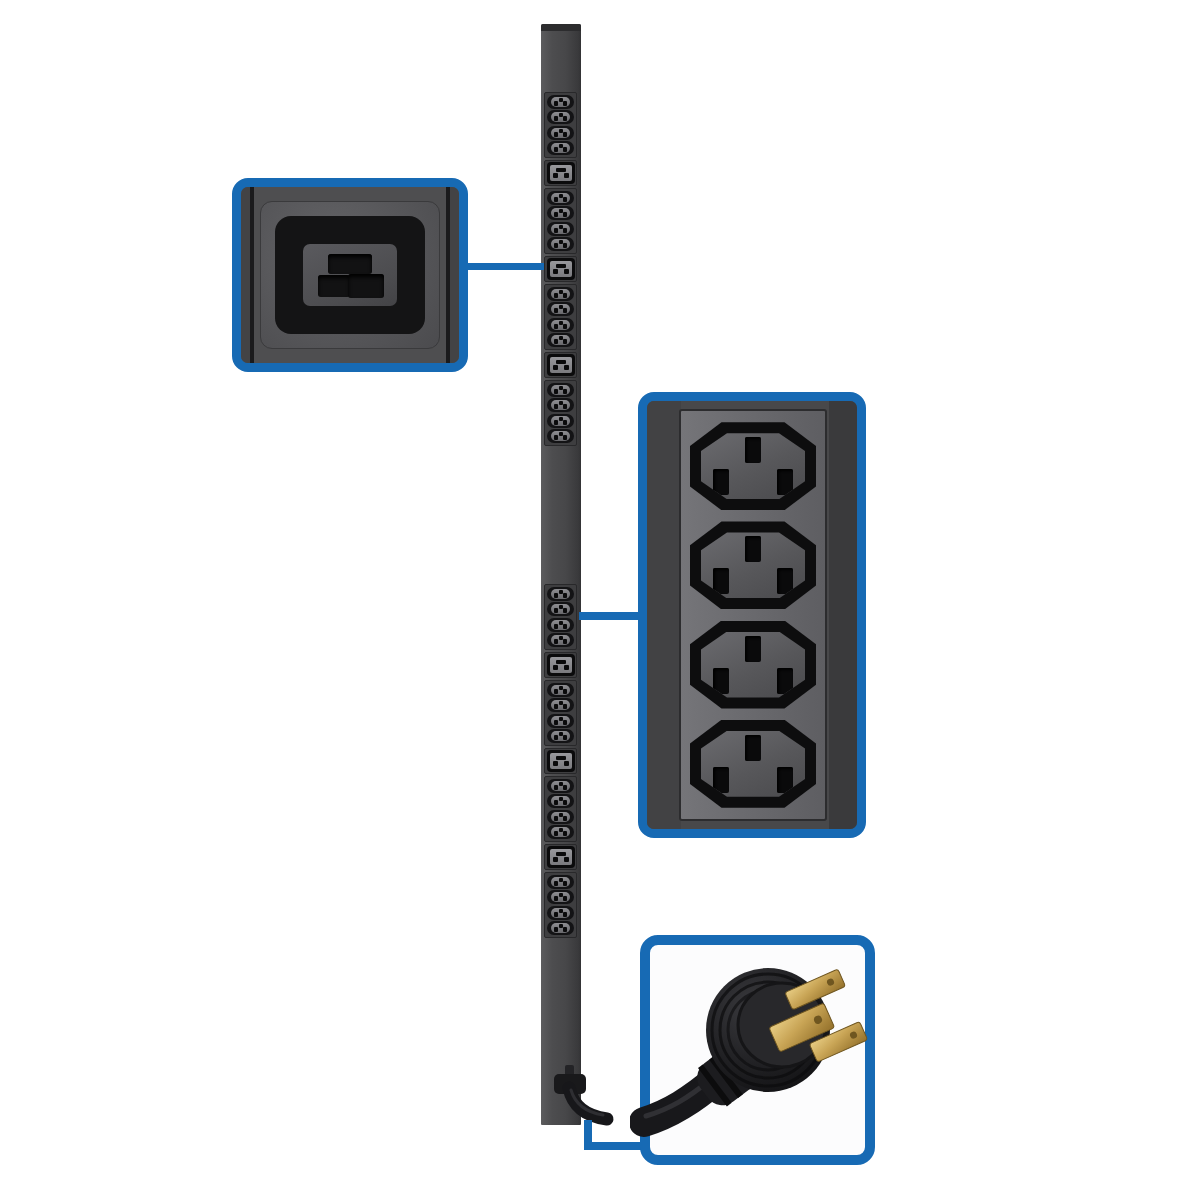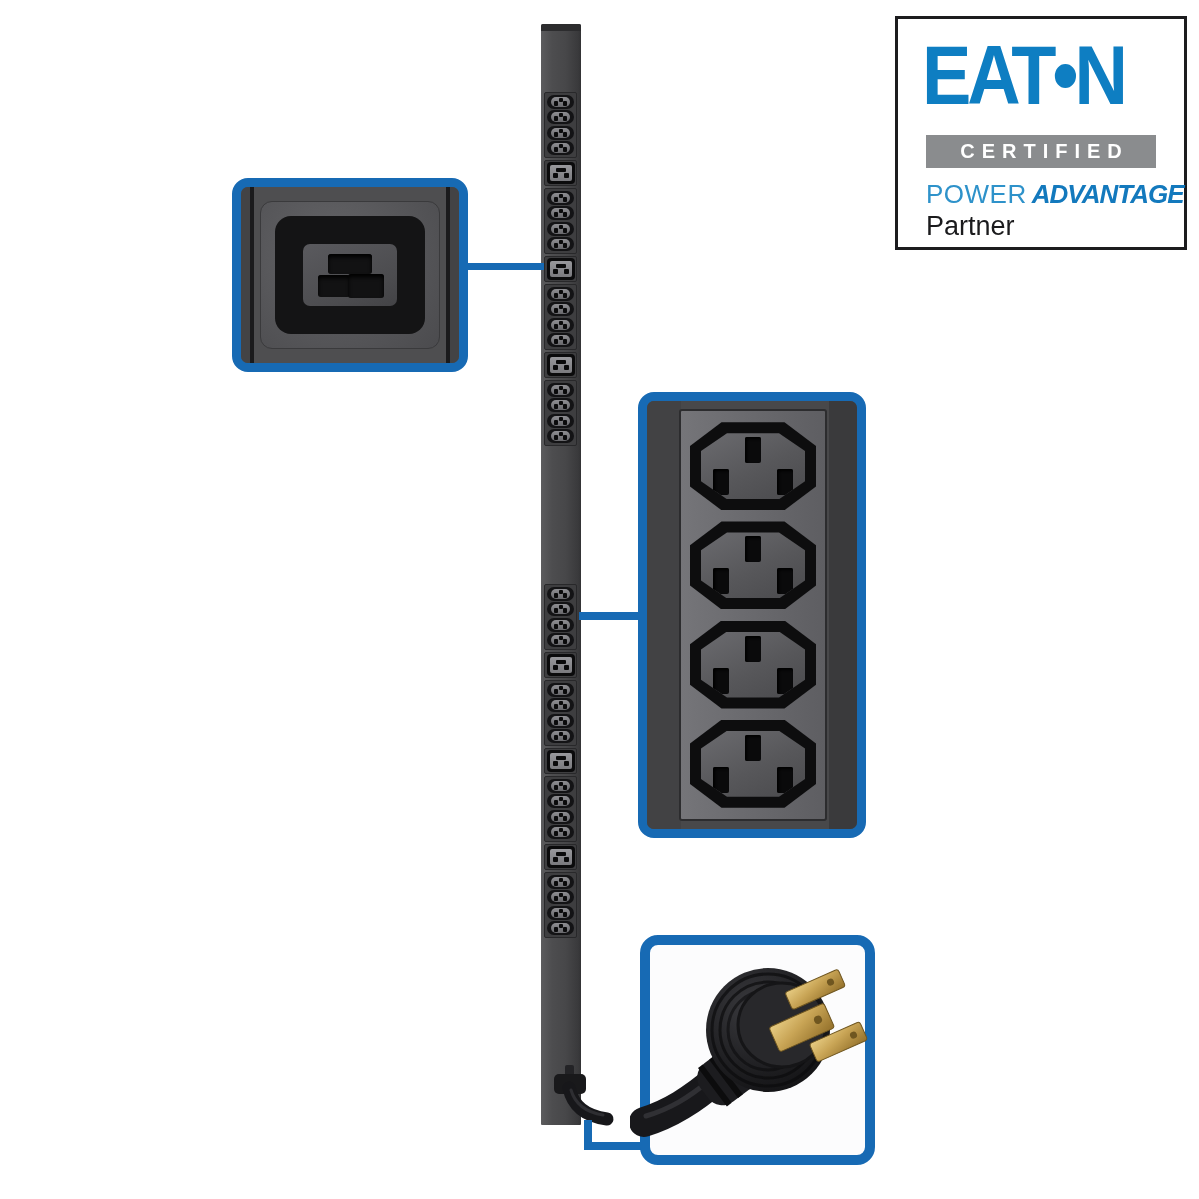--- a/index.html
+++ b/index.html
@@ -511,23 +511,14 @@
     <g transform="rotate(-24 172 102)">
       <rect x="142" y="88" width="60" height="27" rx="3" fill="url(#gold)" stroke="#6f5620" stroke-width="1"></rect>
       <circle cx="190" cy="101" r="4" fill="#6f5620"></circle>
     </g>
     <g transform="rotate(-24 208 116)">
       <rect x="181" y="106" width="55" height="20" rx="3" fill="url(#gold)" stroke="#6f5620" stroke-width="1"></rect>
       <circle cx="225" cy="116" r="3.5" fill="#6f5620"></circle>
     </g>
   </svg>
 
-  <div id="badge">
-    <div class="logo">EAT•N</div>
-    <div class="certbar">CERTIFIED</div>
-    <div class="powerline">
-      <span class="power">POWER</span>
-      <span class="advantage">ADVANTAGE</span>
-    </div>
-    <div class="partner">Partner</div>
-  </div>
 
 </div>
 
 </body></html>

